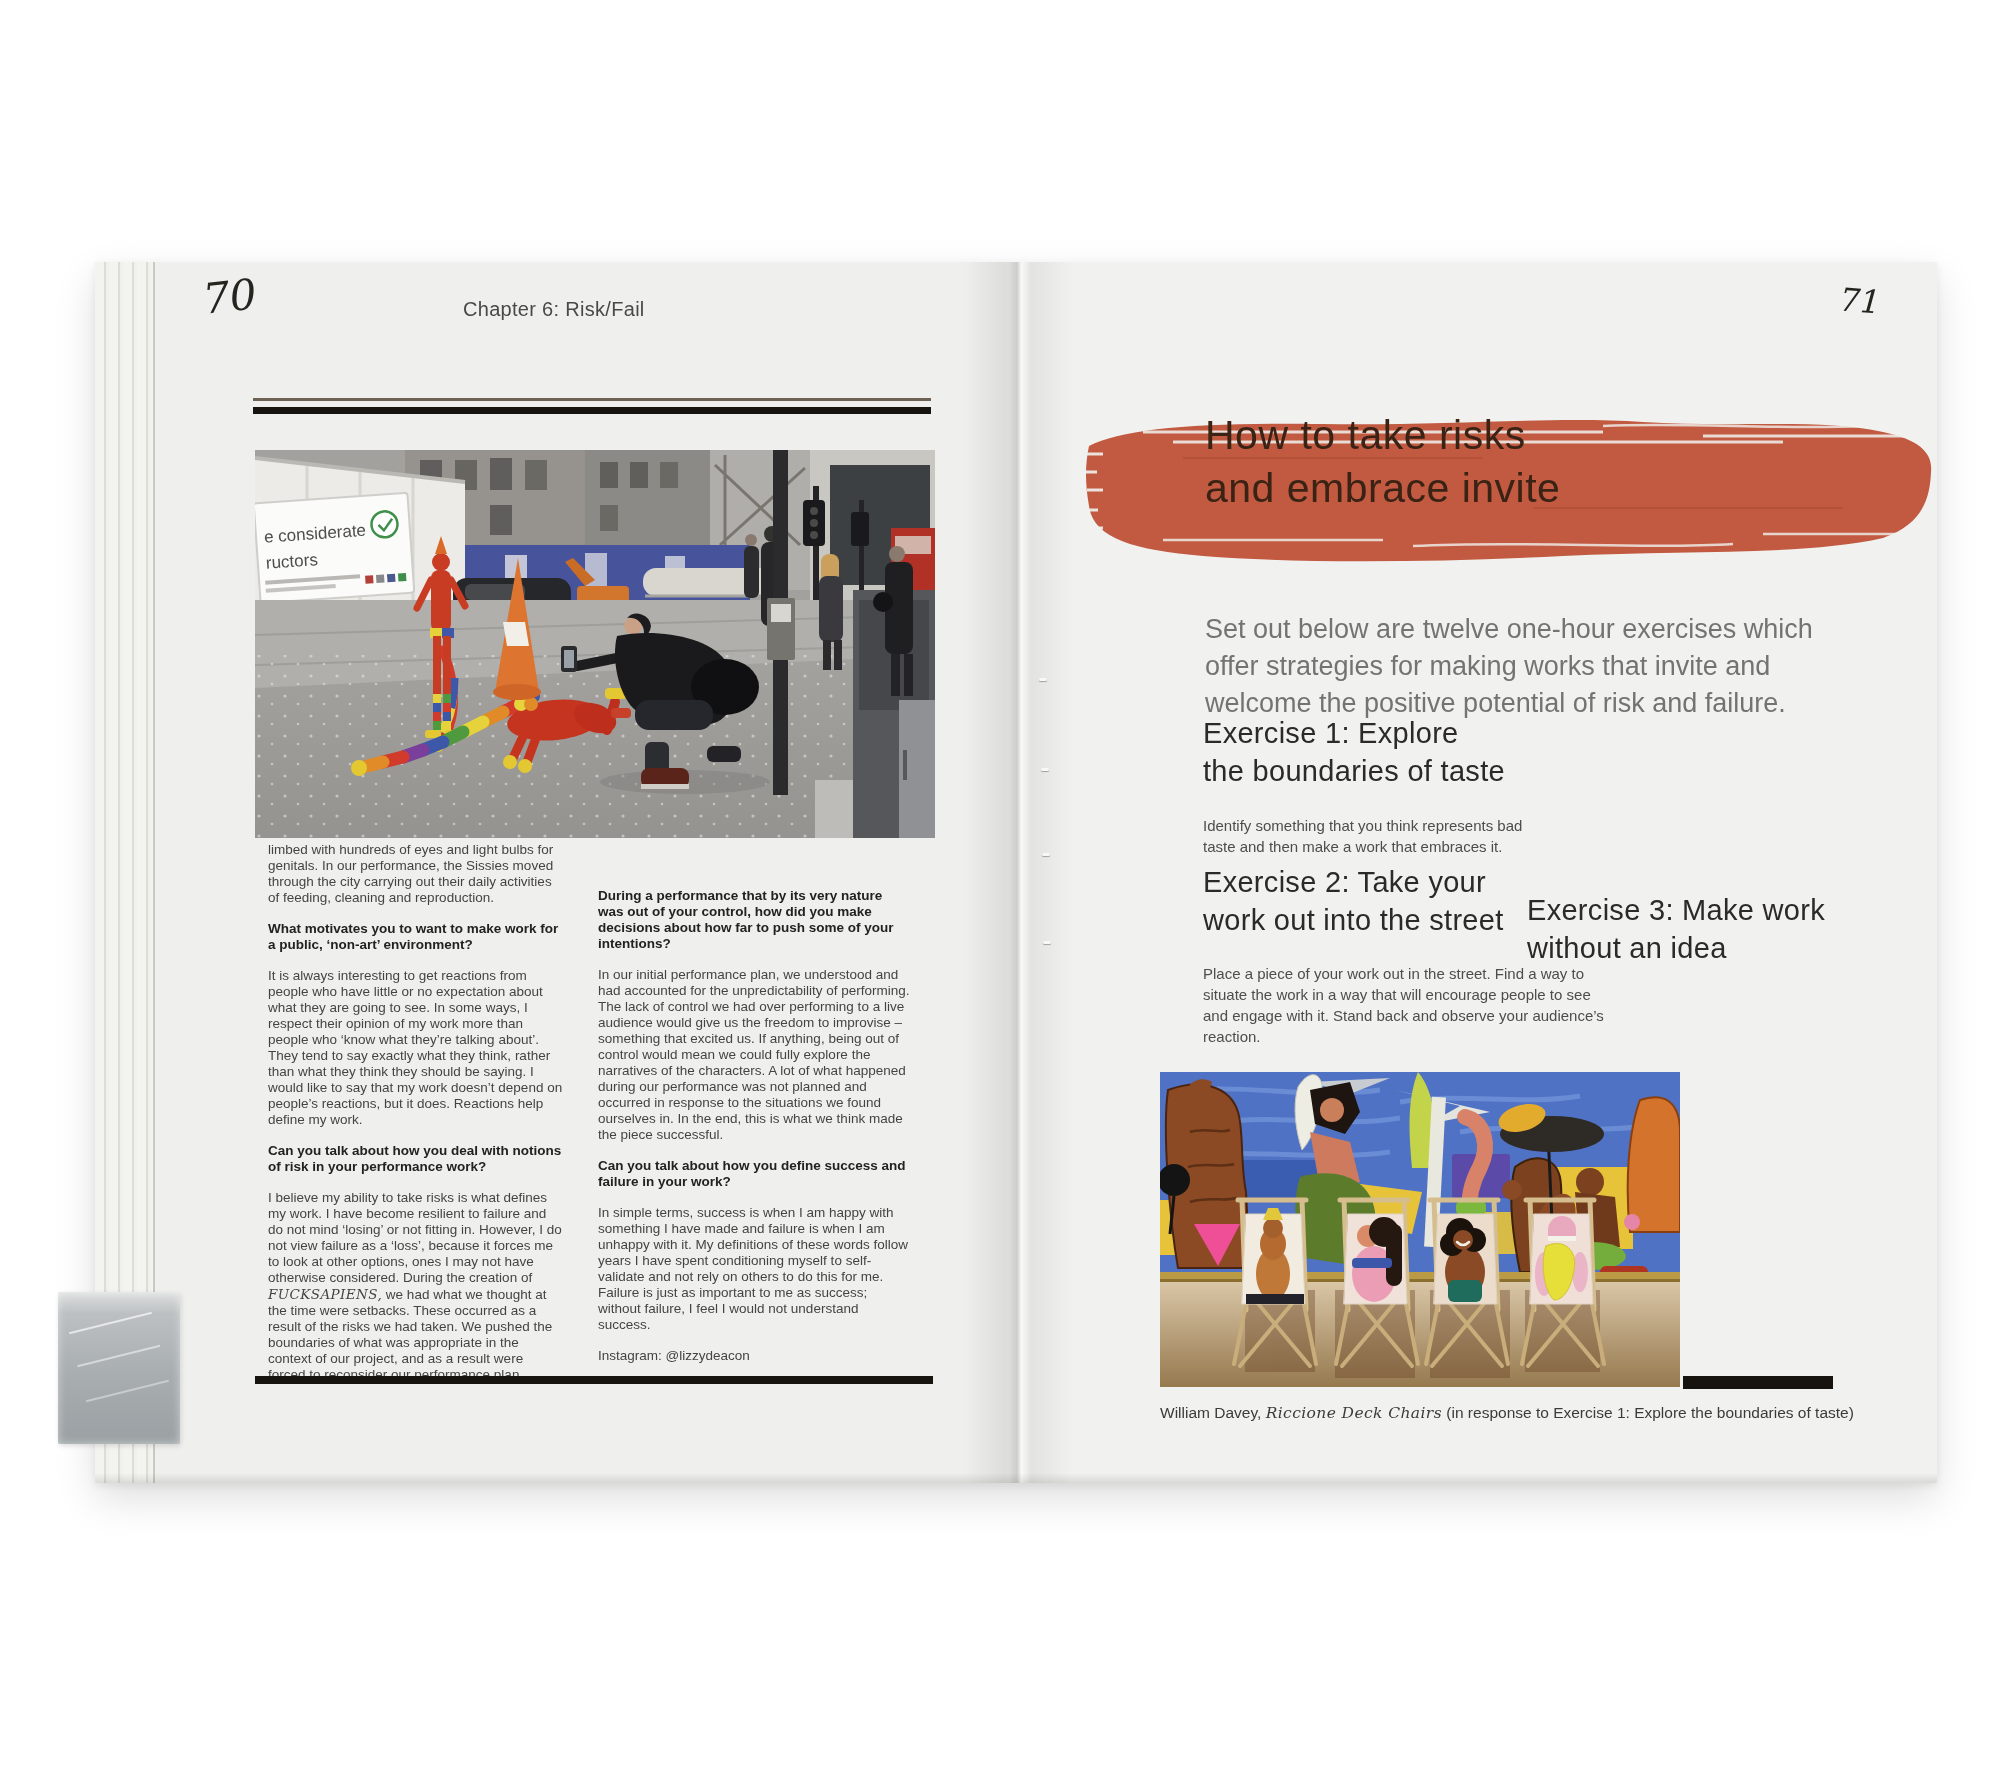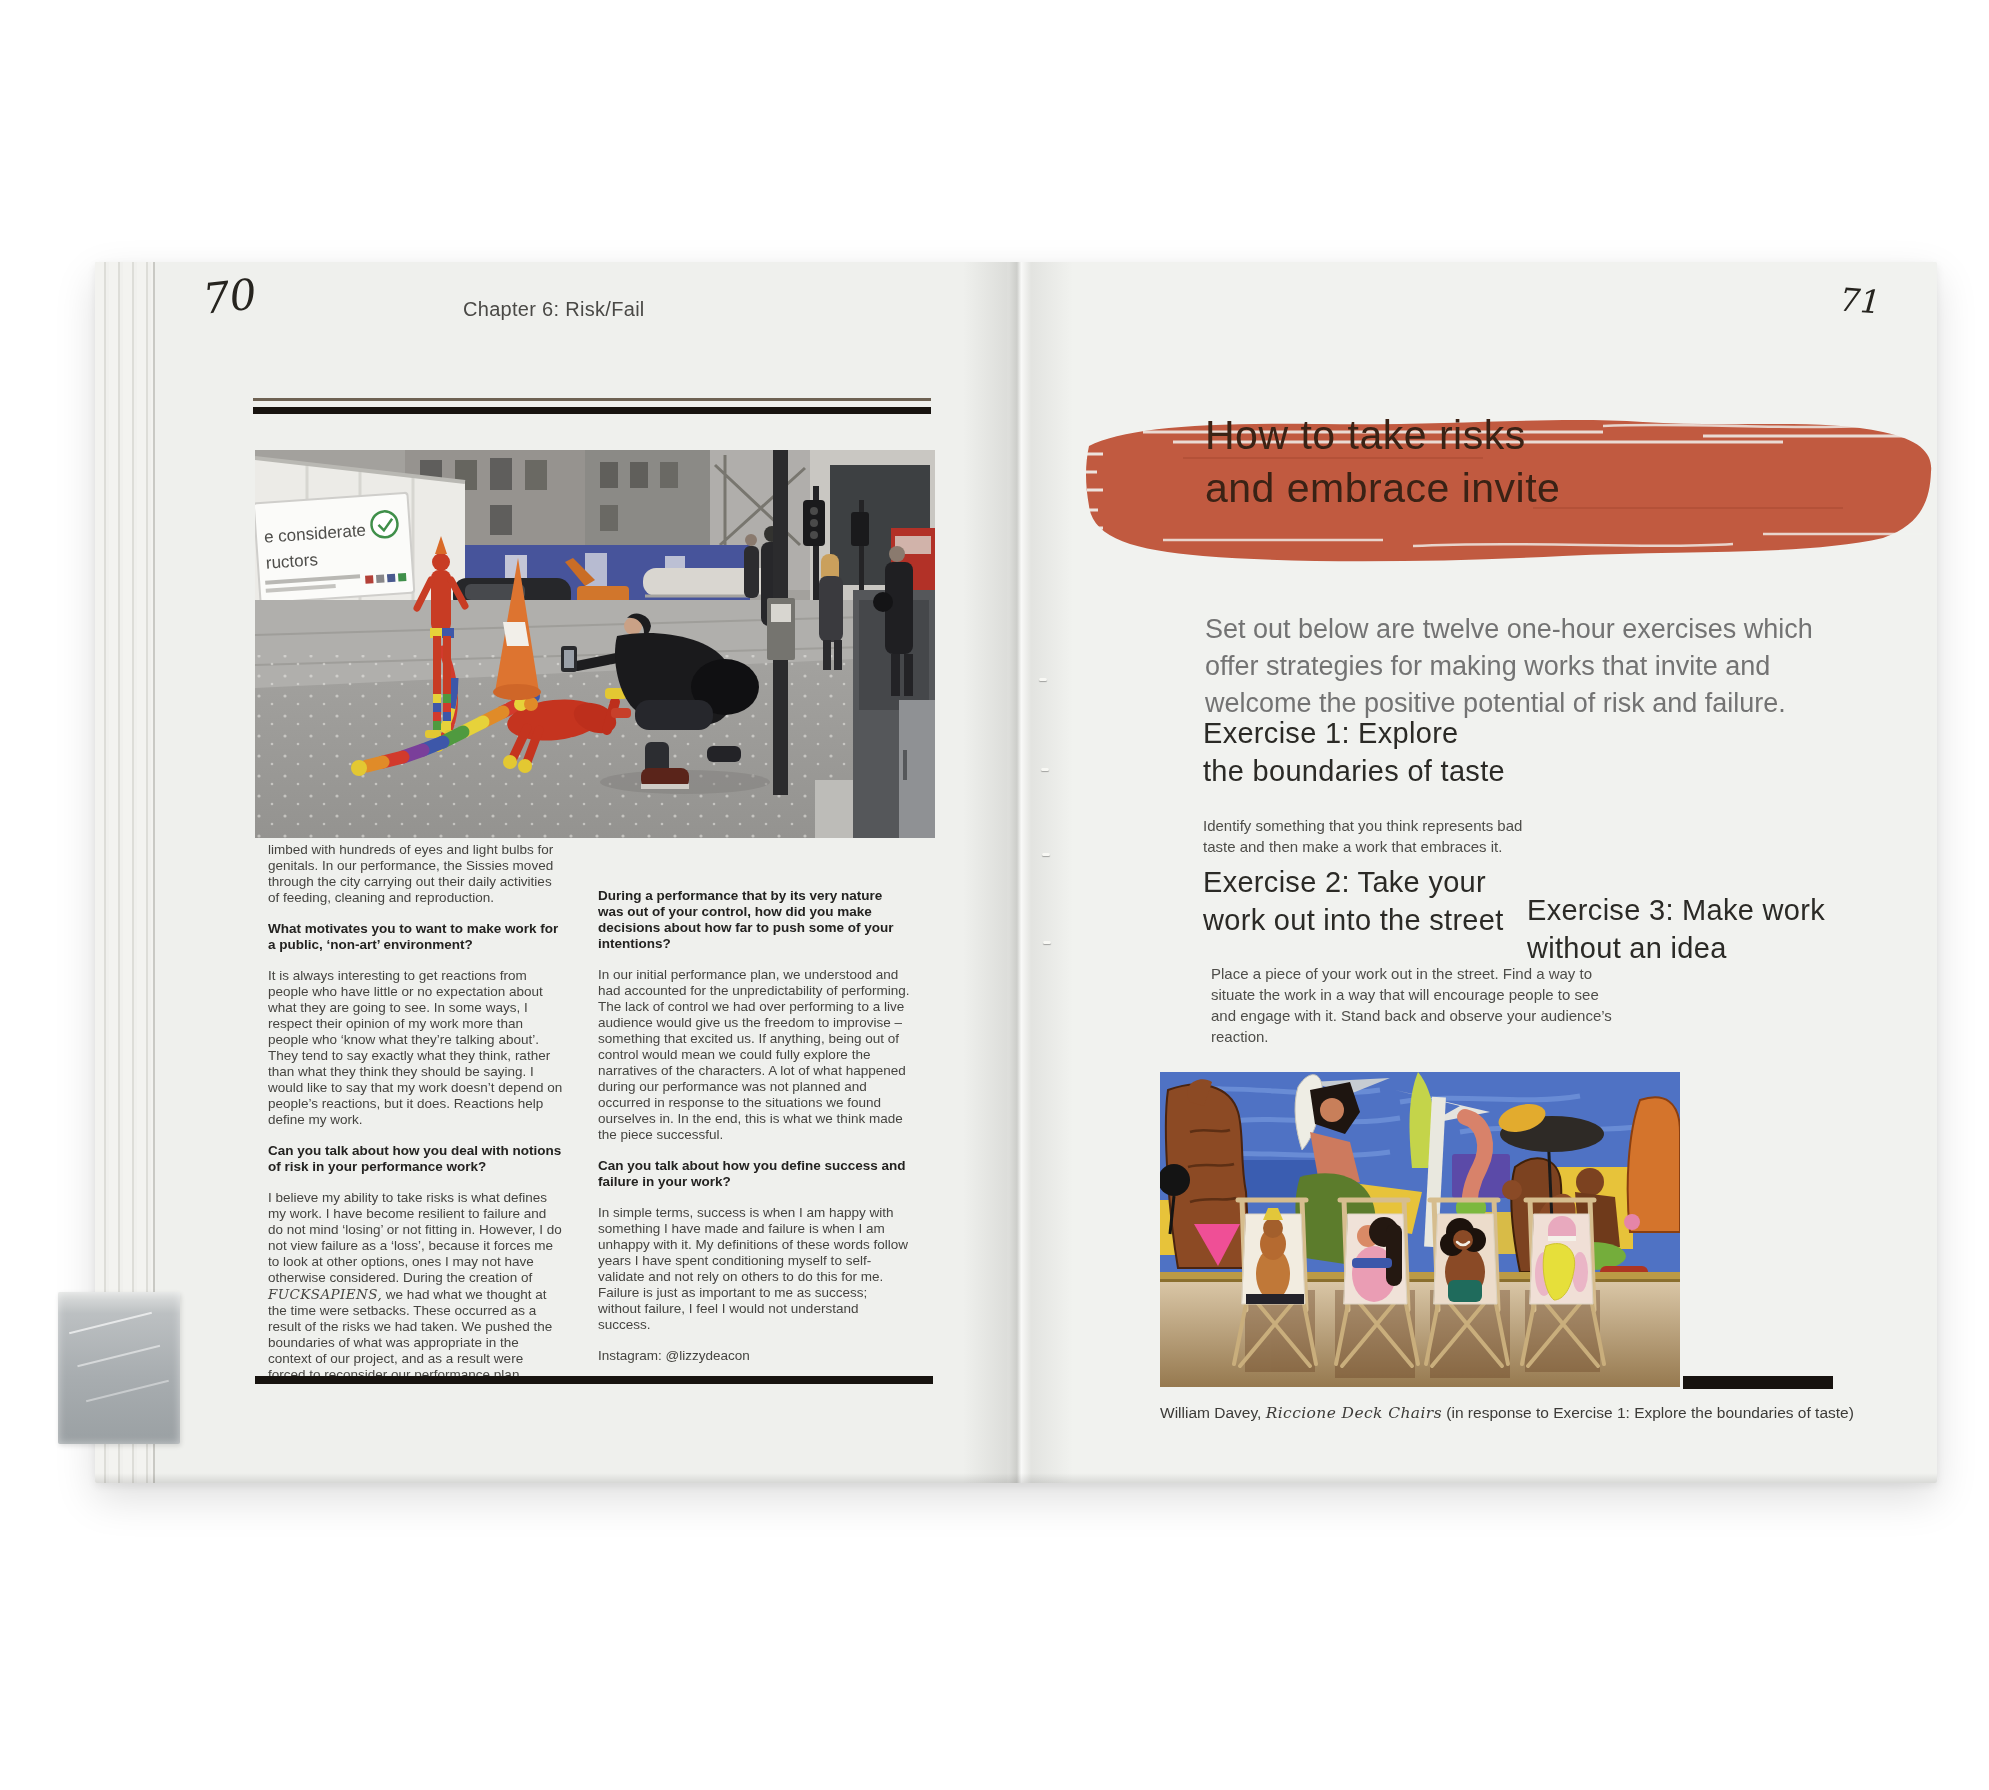--- a/index.html
+++ b/index.html
@@ -63,21 +63,21 @@
   }
   .intro{left:1110px;top:308px;width:618px;font-size:27px;line-height:37px;color:#737373;margin-top:41px;}
   .ex-heading{
     position:absolute;font-size:29px;line-height:38px;font-weight:500;
     letter-spacing:.3px;color:#2b2a26;white-space:pre-line;
   }
   .ex-body{position:absolute;font-size:15px;line-height:21px;color:#4e4d49;}
   .ex1-h{left:1108px;top:452px;}
   .ex1-b{left:1108px;top:553px;width:338px;}
   .ex2-h{left:1108px;top:601px;}
-  .ex2-b{left:1108px;top:701px;width:402px;margin-left:8px;}
+  .ex2-b{left:1108px;top:701px;width:402px;}
   .ex3-h{left:1432px;top:629px;}
   .ex3-b{left:1432px;top:727px;width:345px;}
   .artwork{left:1065px;top:810px;width:520px;height:315px;}
   .black-bar-right{left:1588px;top:1114px;width:150px;height:13px;background:#17130f;}
   .caption{left:1065px;top:1142px;width:720px;font-size:15.5px;color:#3c3b38;}
   
   .metal-clip{
     left:58px;top:1292px;width:122px;height:152px;border-radius:2px;
     background:linear-gradient(180deg,#dfe1e0 0%,#bcc0c2 14%,#a8adb0 55%,#9aa0a3 100%);
     box-shadow:inset 0 0 8px rgba(255,255,255,.5), 1px 2px 5px rgba(0,0,0,.12);

